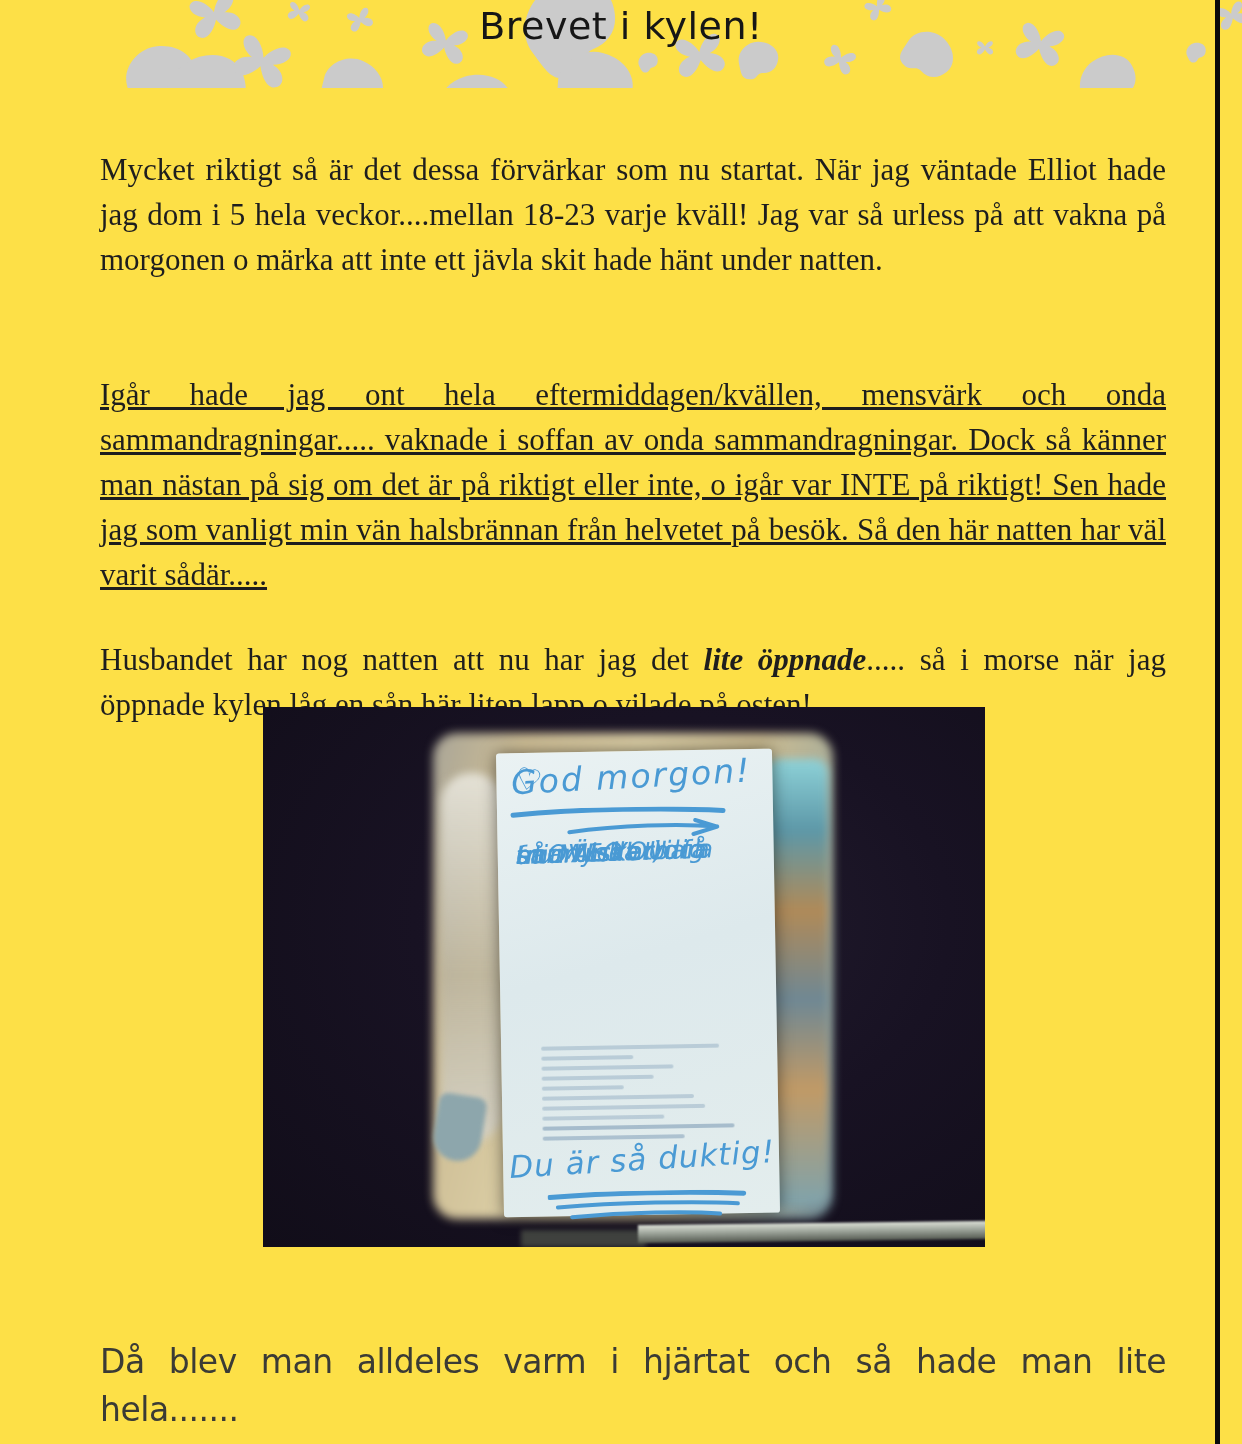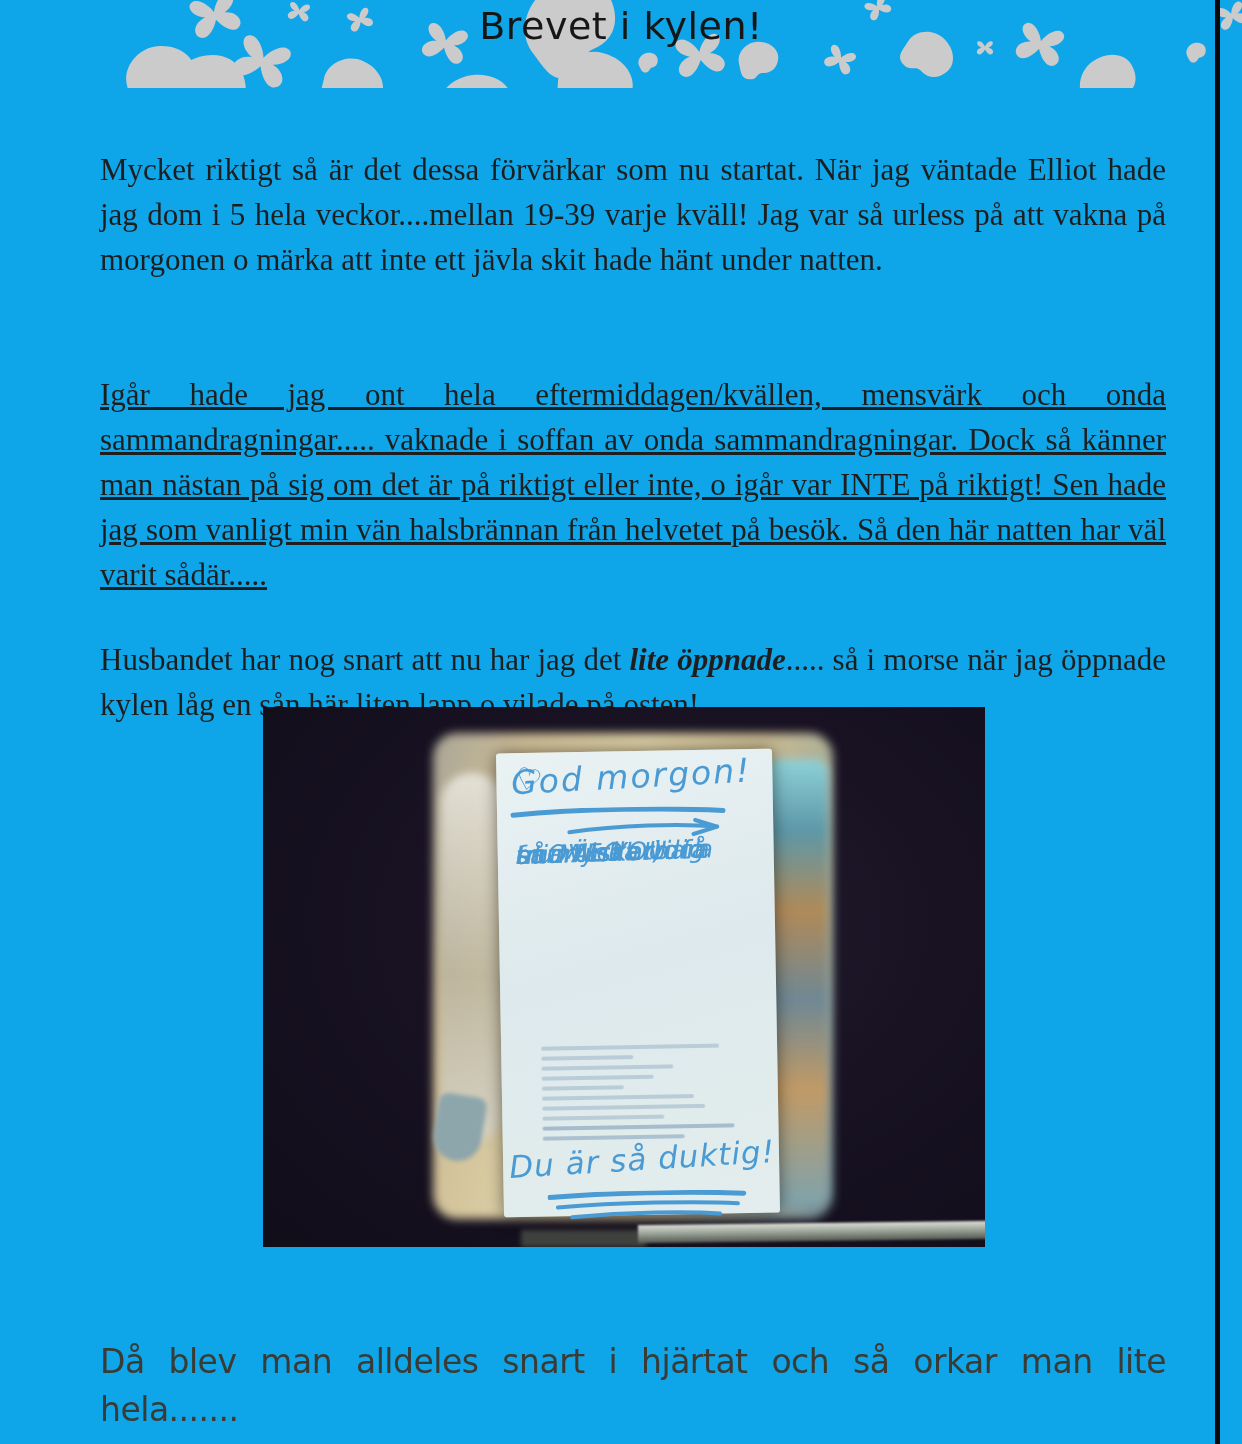--- a/index.html
+++ b/index.html
@@ -1,17 +1,17 @@
 <!DOCTYPE html>
 <html><head>
 <meta charset="utf-8">
 <style>
   html,body { margin:0; padding:0; background:#ffffff; }
   .page {
-    position:relative; width:1242px; height:1444px; background:#0ea5e9;
+    position:relative; width:1242px; height:1444px; background:#fde047;
     font-family:"Liberation Serif", serif; overflow:hidden;
   }
 
   
   .header { position:absolute; left:0; top:0; width:1242px; height:88px; overflow:hidden; }
   .header svg { position:absolute; left:0; top:0; }
   .page-title {
     position:absolute; left:0; top:2px; width:1242px; text-align:center;
     font-family:"DejaVu Sans", sans-serif; font-size:38px; line-height:48px;
     color:#161616; letter-spacing:0.5px; z-index:2;
@@ -123,23 +123,23 @@
       <use href="#bf" transform="translate(1040,45) scale(0.95) rotate(15)"></use>
       <use href="#blob" transform="translate(1108,84) scale(1.2) rotate(-20)"></use>
       <use href="#blob" transform="translate(1196,52) scale(0.4)"></use>
       <use href="#bf" transform="translate(1232,16) scale(0.6) rotate(-20)"></use>
     </svg>
     <div class="page-title">Brevet i kylen!</div>
   </div>
 
   <div class="vline"></div>
 
-  <p class="para p1">Mycket riktigt så är det dessa förvärkar som nu startat. När jag väntade Elliot hade jag dom i 5 hela veckor....mellan 19-39 varje kväll! Jag var så urless på att vakna på morgonen o märka att inte ett jävla skit hade hänt under natten.</p>
+  <p class="para p1">Mycket riktigt så är det dessa förvärkar som nu startat. När jag väntade Elliot hade jag dom i 5 hela veckor....mellan 18-23 varje kväll! Jag var så urless på att vakna på morgonen o märka att inte ett jävla skit hade hänt under natten.</p>
   <p class="para p2">Igår hade jag ont hela eftermiddagen/kvällen, mensvärk och onda sammandragningar..... vaknade i soffan av onda sammandragningar. Dock så känner man nästan på sig om det är på riktigt eller inte, o igår var INTE på riktigt! Sen hade jag som vanligt min vän halsbrännan från helvetet på besök. Så den här natten har väl varit sådär.....</p>
-  <p class="para p3"><span>Husbandet har nog snart att nu har jag det </span><span class="emph">lite öppnade</span><span>..... så i morse när jag öppnade kylen låg en sån här liten lapp o vilade på osten!</span></p>
+  <p class="para p3"><span>Husbandet har nog natten att nu har jag det </span><span class="emph">lite öppnade</span><span>..... så i morse när jag öppnade kylen låg en sån här liten lapp o vilade på osten!</span></p>
 
   <div class="photo">
     <div class="cheese-body"></div>
     <div class="cheese-left-sheen"></div>
     <div class="cheese-right"></div>
     <div class="plastic-tab"></div>
 
     <div class="note">
       <div class="hw note-heading">
           <span>God morgon!</span>
@@ -175,17 +175,17 @@
         <path d="M10,15 C70,11 150,11 190,14" stroke="#4a9ad4" stroke-width="4" fill="none" stroke-linecap="round"></path>
         <path d="M24,25 C80,21 140,21 172,24" stroke="#4a9ad4" stroke-width="4" fill="none" stroke-linecap="round"></path>
       </svg>
     </div>
 
     <div class="shelf-bar-dark"></div>
     <div class="shelf-bar-light"></div>
   </div>
 
   <div class="para-sans" style="top:1338px;">
-    <div class="jline">Då blev man alldeles snart i hjärtat och så orkar man lite</div>
+    <div class="jline">Då blev man alldeles varm i hjärtat och så hade man lite</div>
     <div>hela.......</div>
   </div>
 
 </div>
 
 </body></html>

